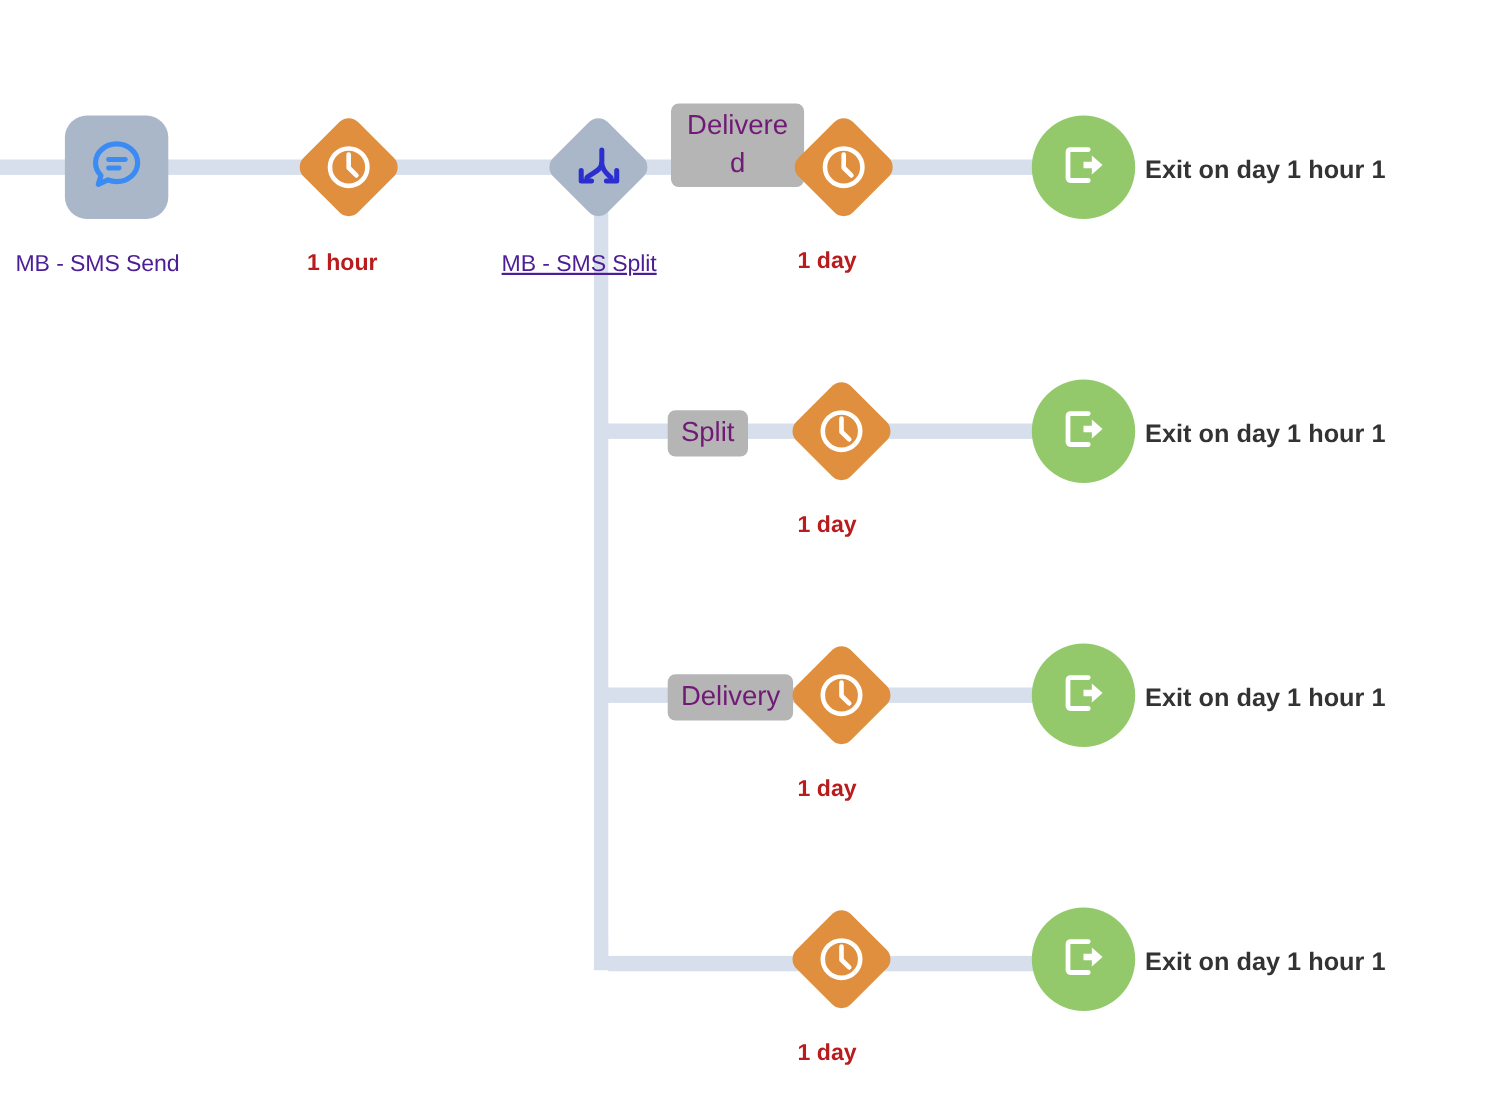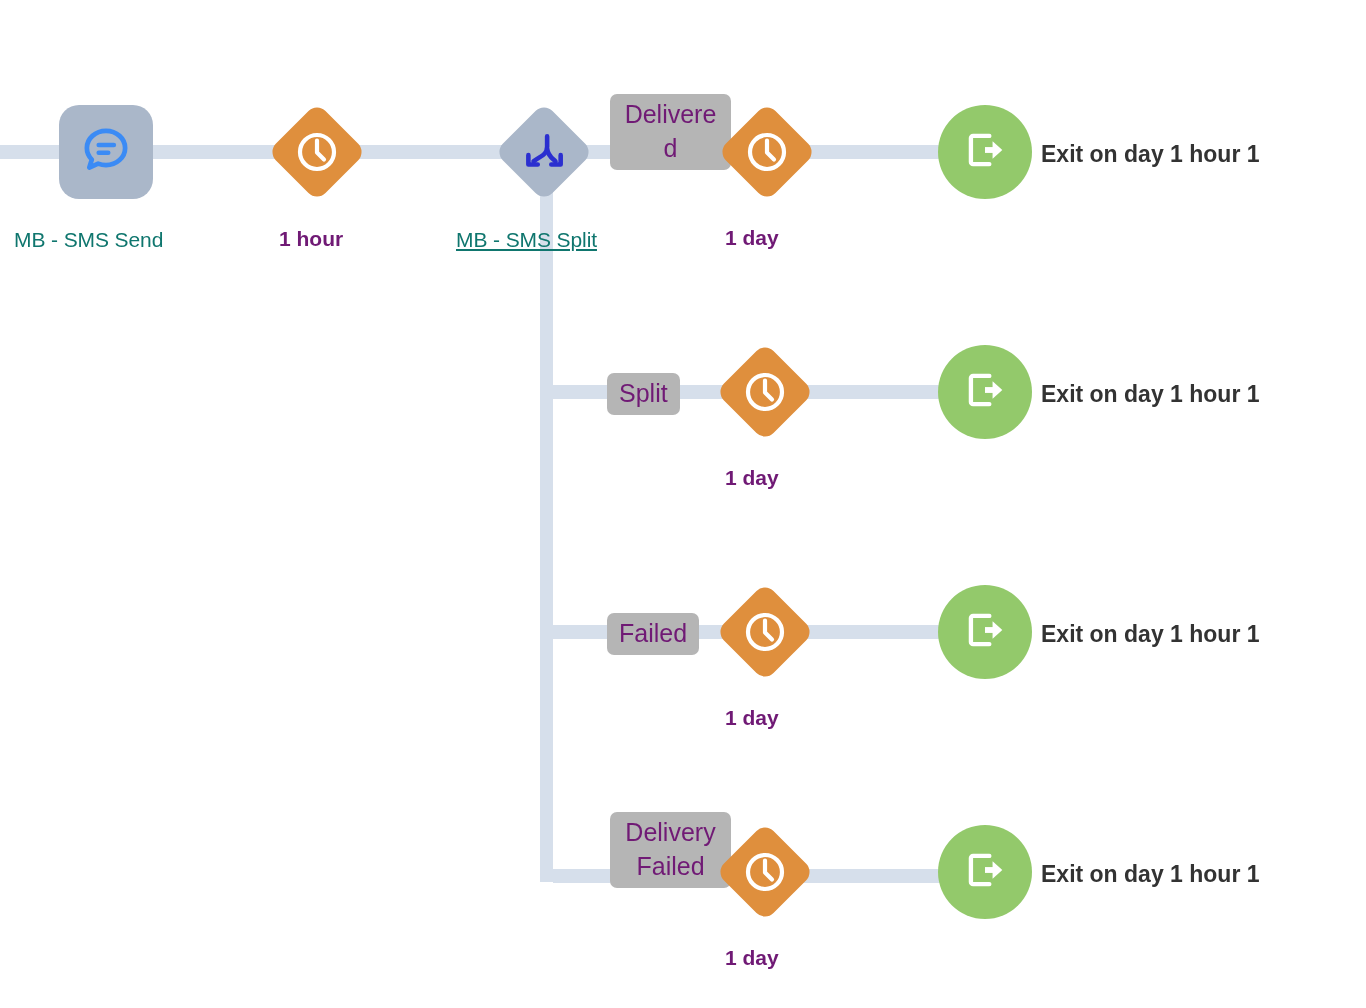--- a/index.html
+++ b/index.html
@@ -76,29 +76,29 @@
     background: #93c96b;
     display: flex;
     align-items: center;
     justify-content: center;
   }
 
   
   .node-name {
     position: absolute;
     font-size: 21px;
-    color: #0f766e;
+    color: #4c1d95;
     white-space: nowrap;
     letter-spacing: -0.1px;
   }
   .duration-label {
     position: absolute;
     font-size: 21px;
     font-weight: bold;
-    color: #701a75;
+    color: #b91c1c;
     white-space: nowrap;
   }
   .exit-label {
     position: absolute;
     font-size: 23px;
     font-weight: bold;
     color: #333333;
     white-space: nowrap;
   }
 
@@ -241,21 +241,21 @@
           <path d="M28 11 L13 11 C11.9 11 11 11.9 11 13 L11 35
                    C11 36.1 11.9 37 13 37 L28 37" fill="none" stroke="#ffffff" stroke-width="4" stroke-linecap="round" stroke-linejoin="round"></path>
           <path d="M24 24 L36 24" fill="none" stroke="#ffffff" stroke-width="5.4" stroke-linecap="butt"></path>
           <path d="M31 16 L40 24 L31 32 Z" fill="#ffffff"></path>
         </svg>
       </span>
     </div>
   </div>
   <div class="exit-label layer-text" style="left:1041px; top:381px;">Exit on day 1 hour 1</div>
 
-  <div class="branch-badge layer-badge" style="left:607px; top:613px;">Failed</div>
+  <div class="branch-badge layer-badge" style="left:607px; top:613px;">Delivery</div>
 
   <div class="node layer-node" style="left:730px; top:597px;">
     <div class="diamond wait">
       <span class="glyph">
         <svg width="48" height="48" viewBox="0 0 48 48">
           <circle cx="24" cy="24" r="17" fill="none" stroke="#ffffff" stroke-width="4.2"></circle>
           <path d="M24 12.5 L24 24.5 L31 31.5" fill="none" stroke="#ffffff" stroke-width="4.2" stroke-linecap="round" stroke-linejoin="round"></path>
         </svg>
       </span>
     </div>
@@ -269,21 +269,20 @@
           <path d="M28 11 L13 11 C11.9 11 11 11.9 11 13 L11 35
                    C11 36.1 11.9 37 13 37 L28 37" fill="none" stroke="#ffffff" stroke-width="4" stroke-linecap="round" stroke-linejoin="round"></path>
           <path d="M24 24 L36 24" fill="none" stroke="#ffffff" stroke-width="5.4" stroke-linecap="butt"></path>
           <path d="M31 16 L40 24 L31 32 Z" fill="#ffffff"></path>
         </svg>
       </span>
     </div>
   </div>
   <div class="exit-label layer-text" style="left:1041px; top:621px;">Exit on day 1 hour 1</div>
 
-  <div class="branch-badge layer-badge" style="left:610px; top:812px; width:121px;">Delivery Failed</div>
 
   <div class="node layer-node" style="left:730px; top:837px;">
     <div class="diamond wait">
       <span class="glyph">
         <svg width="48" height="48" viewBox="0 0 48 48">
           <circle cx="24" cy="24" r="17" fill="none" stroke="#ffffff" stroke-width="4.2"></circle>
           <path d="M24 12.5 L24 24.5 L31 31.5" fill="none" stroke="#ffffff" stroke-width="4.2" stroke-linecap="round" stroke-linejoin="round"></path>
         </svg>
       </span>
     </div>

